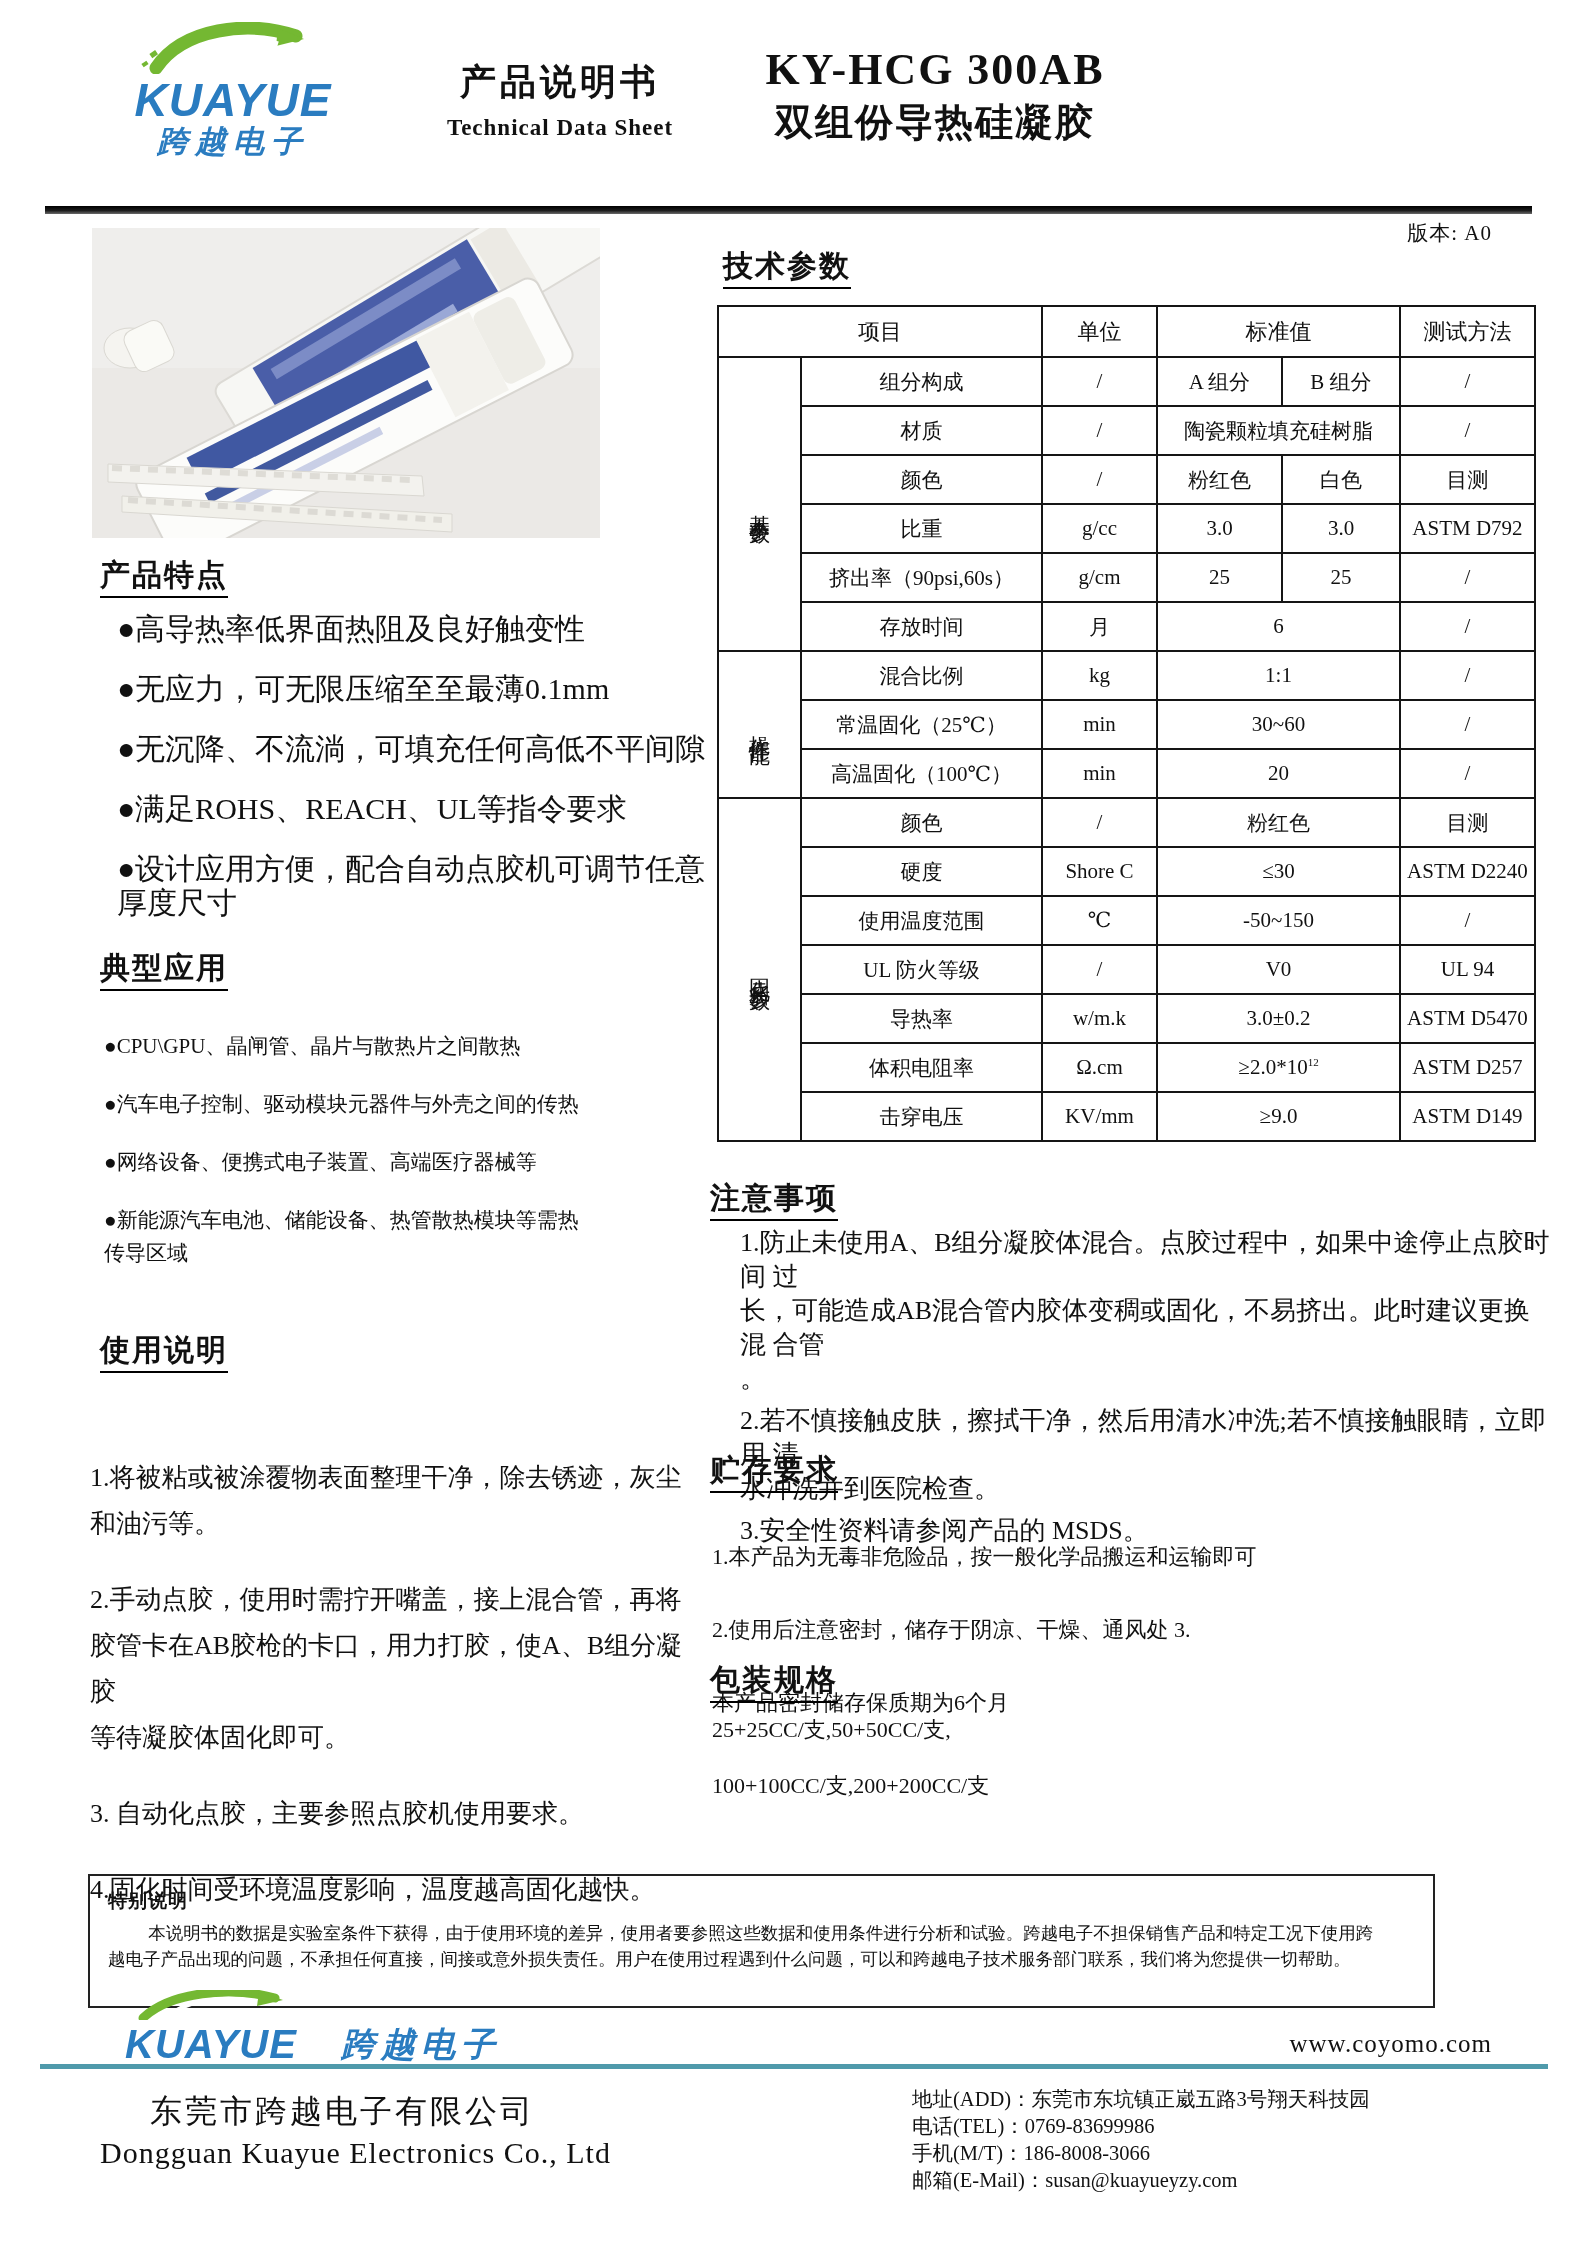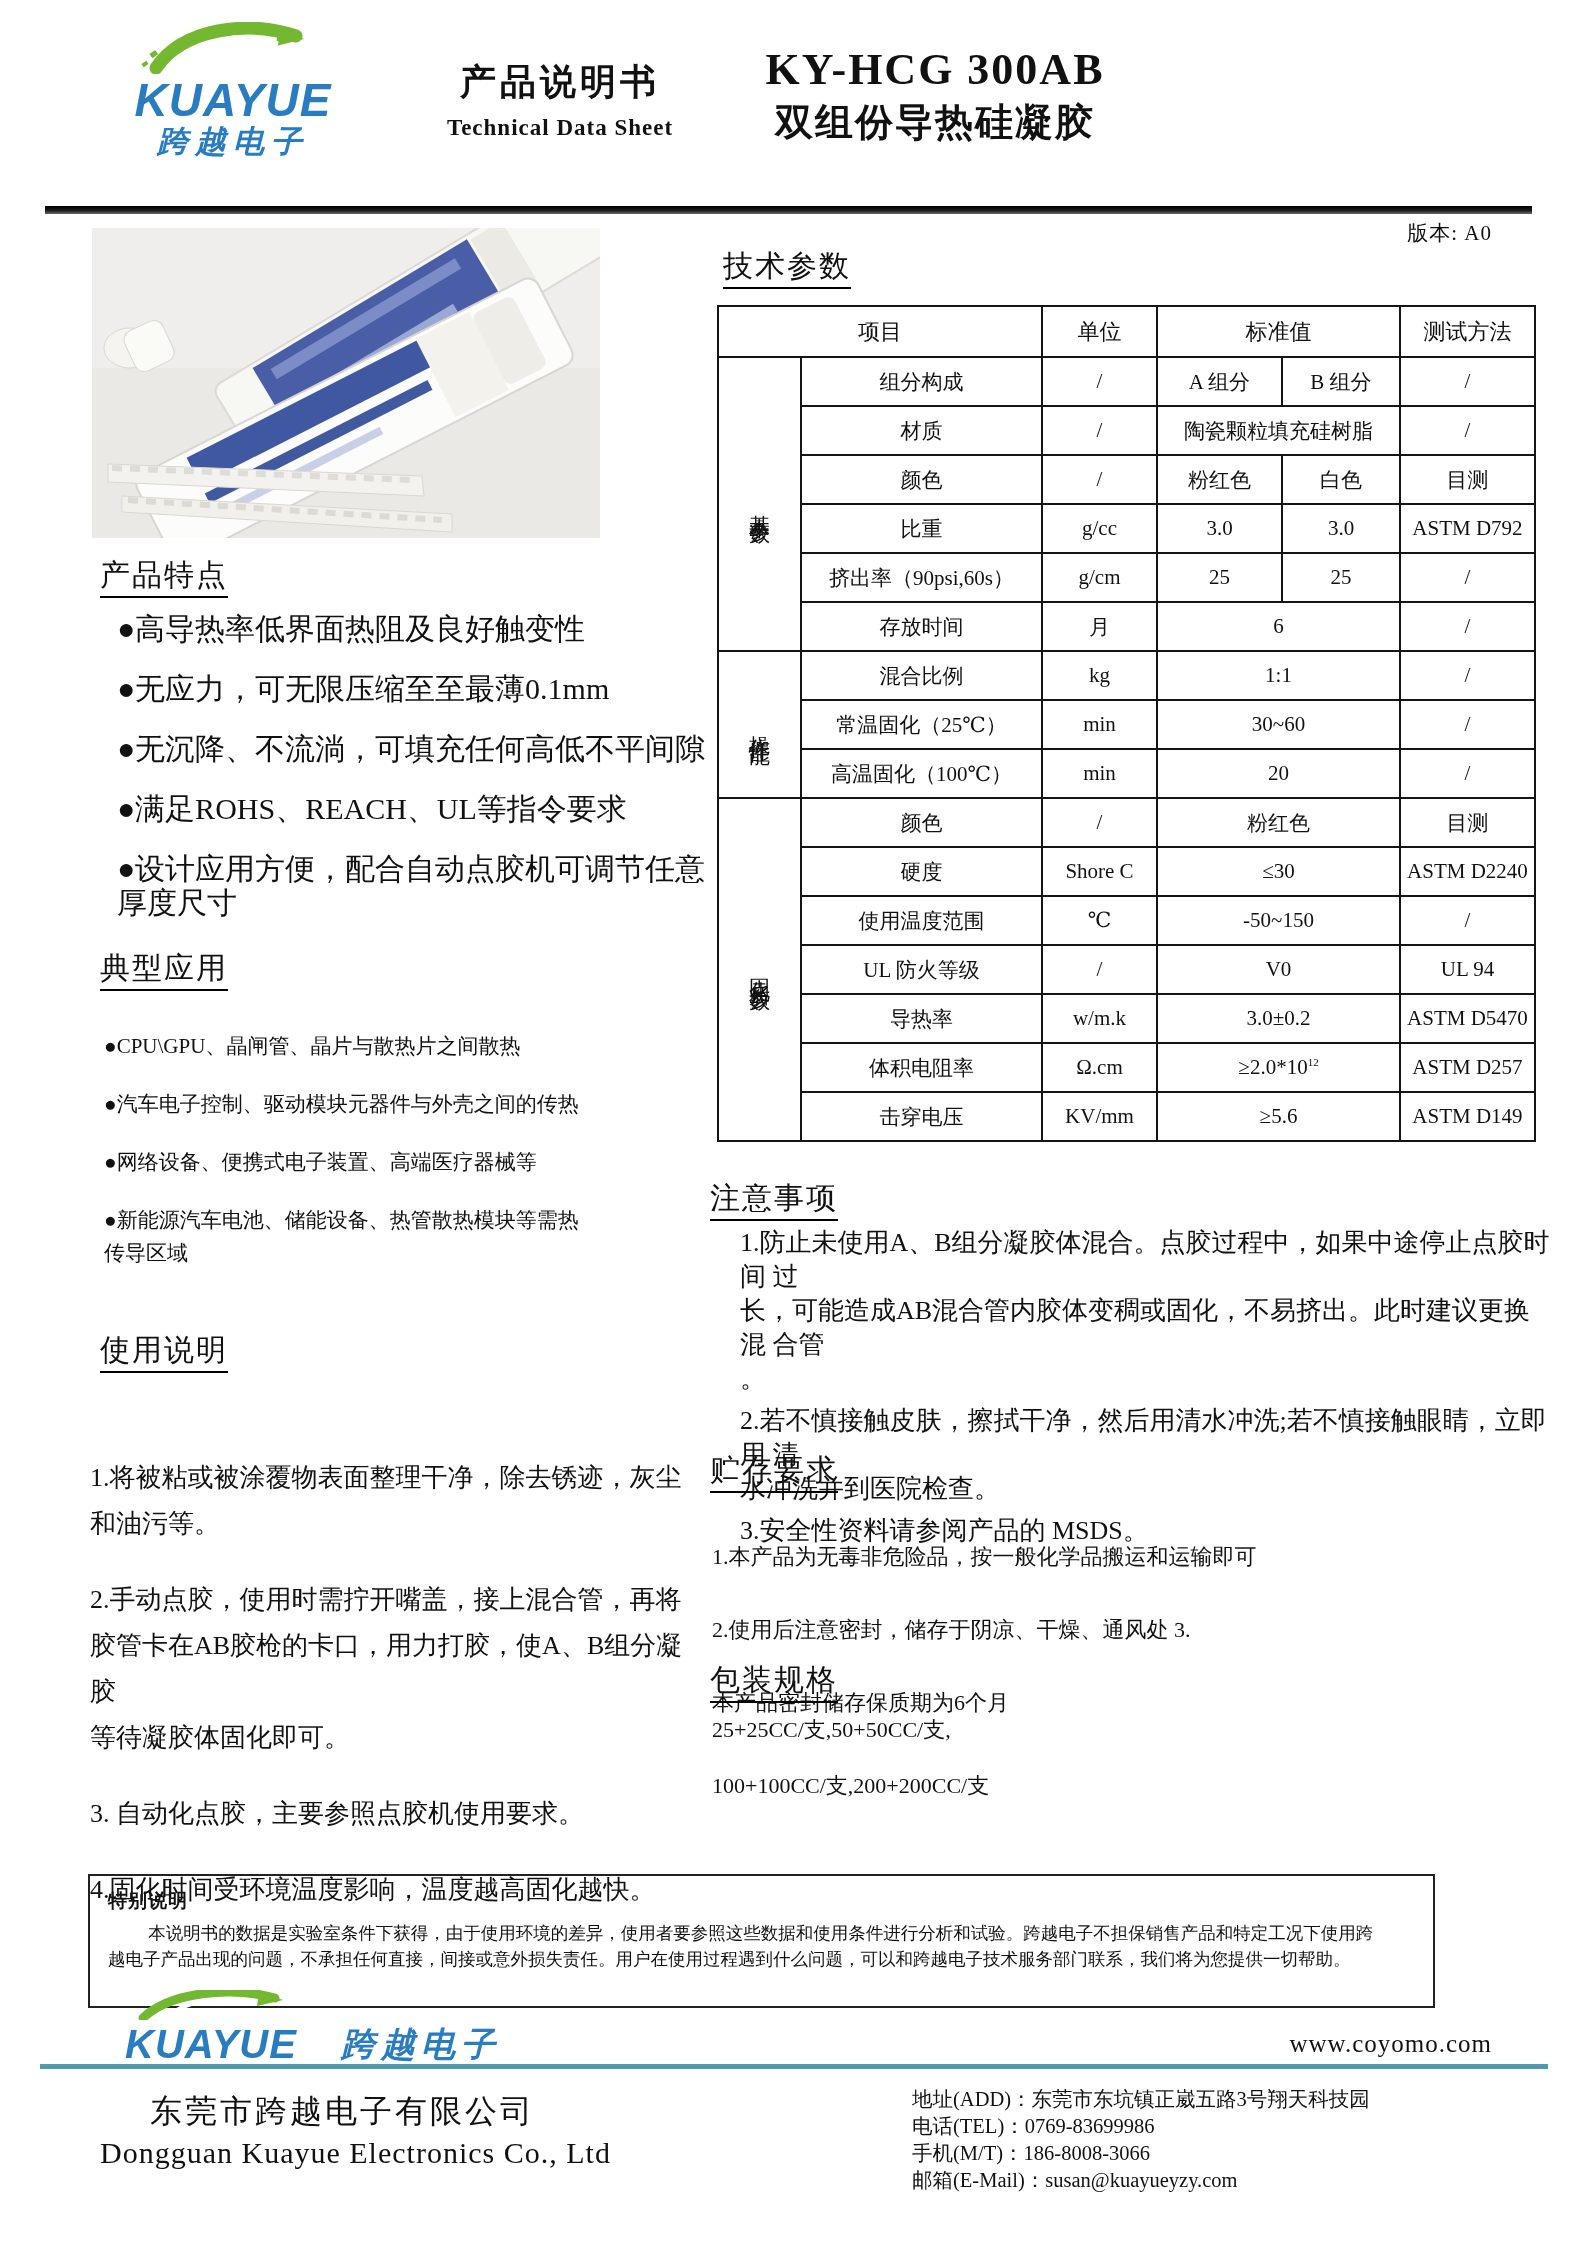--- a/index.html
+++ b/index.html
@@ -17,21 +17,21 @@
   .doc-title-cn{font-size:36px;font-weight:bold;letter-spacing:4px;}
   .doc-title-en{font-size:23px;font-weight:bold;margin-top:8px;letter-spacing:1px;}
   .prod-title{left:700px;top:44px;width:470px;text-align:center;}
   .prod-model{font-size:44px;font-weight:bold;letter-spacing:2px;}
   .prod-name{font-size:38px;font-weight:bold;letter-spacing:2px;margin-top:2px;}
   .top-rule{left:45px;top:206px;width:1487px;height:8px;
             background:linear-gradient(to bottom,#000 0%,#1a1a1a 55%,#6a6a6a 100%);}
   .version{left:1100px;top:219px;width:392px;text-align:right;font-size:21px;letter-spacing:1px;}
 
   
-  .h-sec{font-size:30px;font-weight:normal;letter-spacing:2px;text-align:right;}
+  .h-sec{font-size:30px;font-weight:bold;letter-spacing:2px;text-align:right;}
   .h-sec span{border-bottom:2.5px solid #000;padding-bottom:5px;}
 
   
   .photo{left:92px;top:228px;width:508px;height:310px;}
   .feat-head{left:100px;top:555px;}
   .feat-list{left:117px;top:612px;width:600px;font-size:30px;}
   .feat-list .line{line-height:34px;}
   .feat-list .li{margin-bottom:26px;}
   .app-head{left:100px;top:948px;}
   .app-list{left:104px;top:1030px;width:560px;font-size:21px;}
@@ -322,21 +322,21 @@
         </tr>
         <tr>
           <td>体积电阻率</td>
           <td>Ω.cm</td>
           <td colspan="2">≥2.0*10<sup>12</sup></td>
           <td>ASTM D257</td>
         </tr>
         <tr>
           <td>击穿电压</td>
           <td>KV/mm</td>
-          <td colspan="2">≥5.6</td>
+          <td colspan="2">≥9.0</td>
           <td>ASTM D149</td>
         </tr>
       </tbody>
   </table>
 
   <div class="abs h-sec notes-head"><span>注意事项</span></div>
   <div class="abs notes-list">
       <div class="li">
         <div class="line">1.防止未使用A、B组分凝胶体混合。点胶过程中，如果中途停止点胶时间 过</div>
         <div class="line">长，可能造成AB混合管内胶体变稠或固化，不易挤出。此时建议更换混 合管</div>

